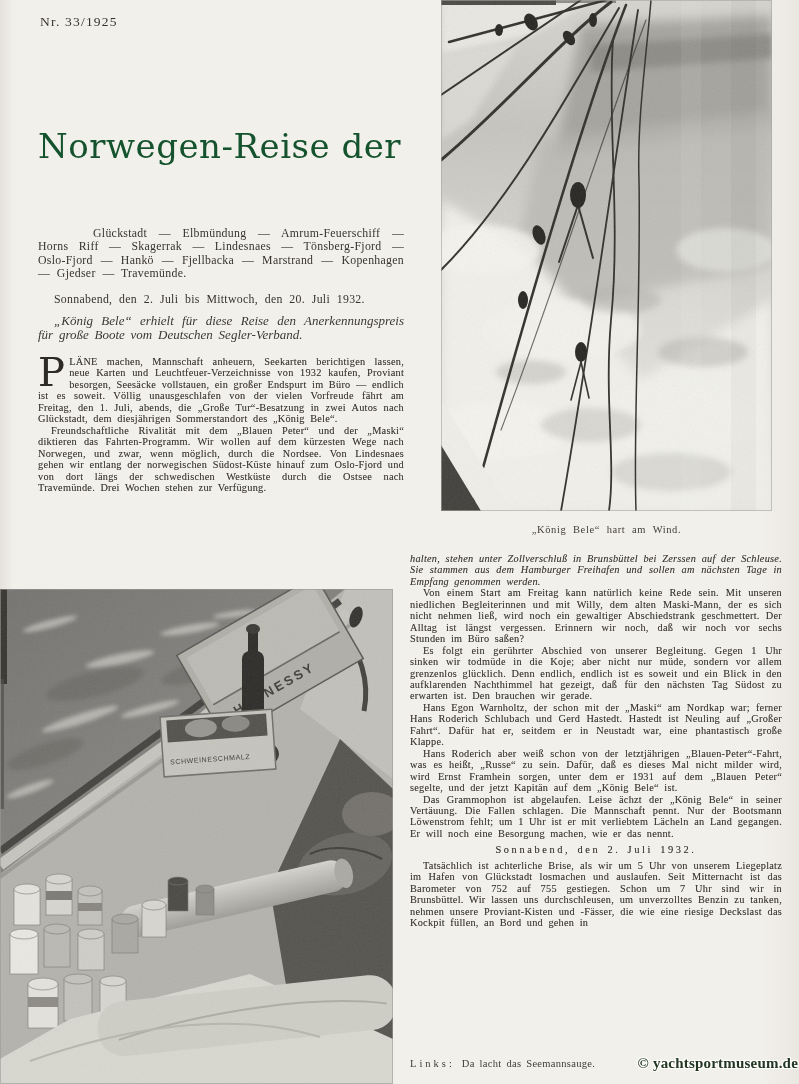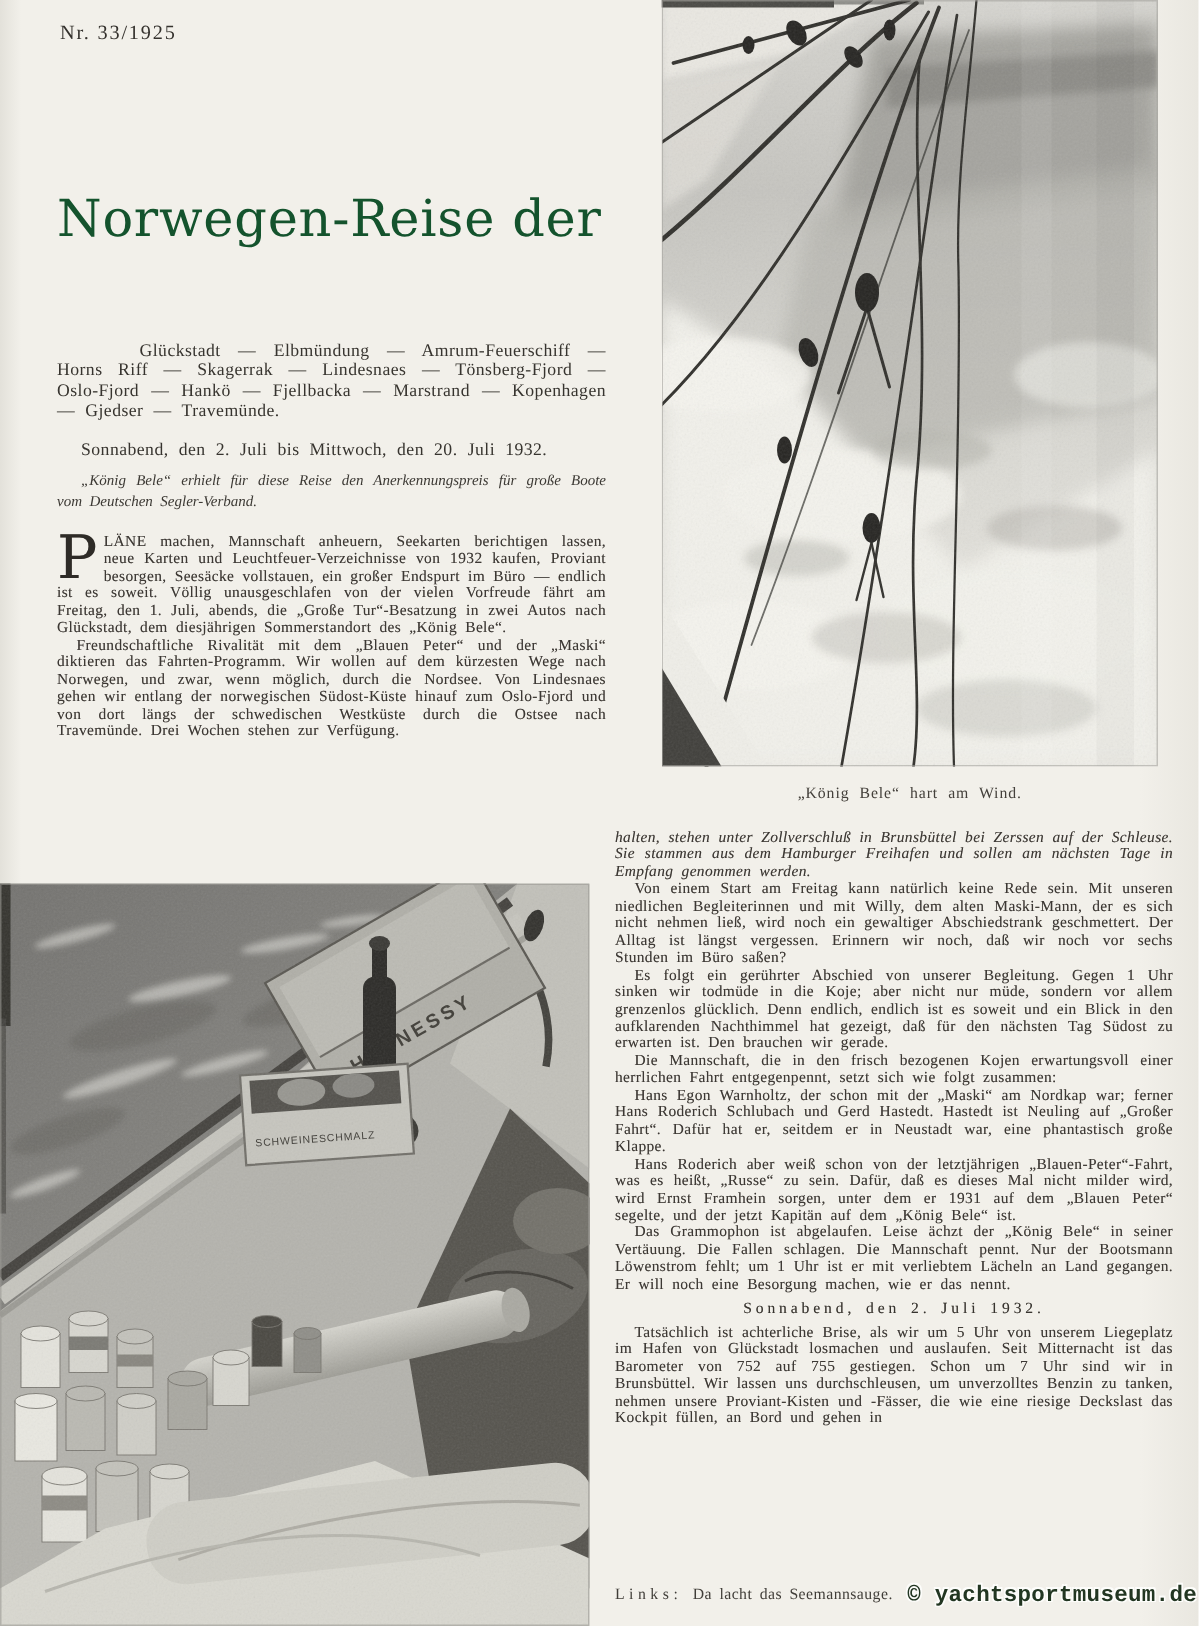--- a/index.html
+++ b/index.html
@@ -15,21 +15,21 @@
   
   .title{left:38px;top:126px;width:380px;font-family:"DejaVu Serif","Liberation Serif",serif;
          font-size:34px;line-height:41px;color:#14532d;letter-spacing:0.5px;}
   
   .route{left:38px;top:227px;width:366px;font-size:11.8px;line-height:13.4px;
          text-align:justify;word-spacing:3.5px;letter-spacing:0.3px;color:#37342f;}
   .route p{margin:0;}
   .route .route-list{text-indent:55px;}
   .route .date-line{text-indent:16px;margin-top:12px;}
   
-  .award{left:38px;top:314px;width:366px;font-style:italic;font-size:10px;line-height:13.5px;
+  .award{left:38px;top:314px;width:366px;font-style:italic;font-size:13px;line-height:13.5px;
          text-align:justify;word-spacing:2.5px;color:#3c3934;text-indent:16px;}
   
   .bodytext{font-size:10.3px;line-height:11.45px;text-align:justify;
             letter-spacing:0.25px;word-spacing:2.6px;color:#3c3834;
             text-shadow:0 0 0.4px rgba(70,64,58,0.45);}
   .bodytext p{margin:0;text-indent:13px;}
   .leftcol{left:38px;top:356px;width:366px;height:228px;}
   .leftcol p.opener{text-indent:0;}
   .dropcap{float:left;font-size:40px;line-height:30px;padding:1px 4px 0 0;color:#2e2b27;
            font-family:"DejaVu Serif",serif;}
@@ -38,21 +38,21 @@
   .subheading{text-align:center;letter-spacing:2.6px;word-spacing:2px;font-size:10.4px;
               margin:5px 0 4px;color:#37342f;text-indent:0;}
   .closing{text-indent:13px;}
   
   .caption-top{left:441px;top:524px;width:331px;text-align:center;font-size:10.5px;
                letter-spacing:0.6px;word-spacing:3.5px;color:#44403b;}
   .caption-bottom{left:410px;top:1058px;width:290px;font-size:10.5px;color:#403d38;
                   letter-spacing:0.3px;word-spacing:2px;}
   .caption-bottom .lbl{letter-spacing:3px;margin-right:7px;}
   
-  .watermark{right:1px;top:1055px;font-family:Liberation Mono, monospace;
+  .watermark{right:1px;top:1055px;font-family:Liberation Serif, serif;
              font-weight:bold;font-size:15px;color:#223622;letter-spacing:0.2px;
              text-shadow:-1px -1px 0 #fdfdfb,1px -1px 0 #fdfdfb,-1px 1px 0 #fdfdfb,
                          1px 1px 0 #fdfdfb,0 0 2px #fdfdfb;}
   
   .photo-top{left:441px;top:0;width:331px;height:511px;}
   .photo-bottom{left:0;top:589px;width:393px;height:495px;}
   svg{display:block;}
 </style>
 </head>
 <body>
@@ -294,21 +294,20 @@
     <rect width="393" height="495" filter="url(#noise2)" opacity="0.12"></rect>
     <rect x="0.5" y="0.5" width="392" height="494" fill="none" stroke="#9b9a94" opacity="0.6"></rect>
   </svg>
 </div>
 
 <div class="abs bodytext rightcol">
   <div class="paras">
       <p>halten, stehen unter Zollverschluß in Brunsbüttel bei Zerssen auf der Schleuse. Sie stammen aus dem Hamburger Freihafen und sollen am nächsten Tage in Empfang genommen werden.</p>
       <p>Von einem Start am Freitag kann natürlich keine Rede sein. Mit unseren niedlichen Begleiterinnen und mit Willy, dem alten Maski-Mann, der es sich nicht nehmen ließ, wird noch ein gewaltiger Abschiedstrank geschmettert. Der Alltag ist längst vergessen. Erinnern wir noch, daß wir noch vor sechs Stunden im Büro saßen?</p>
       <p>Es folgt ein gerührter Abschied von unserer Begleitung. Gegen 1 Uhr sinken wir todmüde in die Koje; aber nicht nur müde, sondern vor allem grenzenlos glücklich. Denn endlich, endlich ist es soweit und ein Blick in den aufklarenden Nachthimmel hat gezeigt, daß für den nächsten Tag Südost zu erwarten ist. Den brauchen wir gerade.</p>
-      <p>Die Mannschaft, die in den frisch bezogenen Kojen erwartungsvoll einer herrlichen Fahrt entgegenpennt, setzt sich wie folgt zusammen:</p>
       <p>Hans Egon Warnholtz, der schon mit der „Maski“ am Nordkap war; ferner Hans Roderich Schlubach und Gerd Hastedt. Hastedt ist Neuling auf „Großer Fahrt“. Dafür hat er, seitdem er in Neustadt war, eine phantastisch große Klappe.</p>
       <p>Hans Roderich aber weiß schon von der letztjährigen „Blauen-Peter“-Fahrt, was es heißt, „Russe“ zu sein. Dafür, daß es dieses Mal nicht milder wird, wird Ernst Framhein sorgen, unter dem er 1931 auf dem „Blauen Peter“ segelte, und der jetzt Kapitän auf dem „König Bele“ ist.</p>
       <p>Das Grammophon ist abgelaufen. Leise ächzt der „König Bele“ in seiner Vertäuung. Die Fallen schlagen. Die Mannschaft pennt. Nur der Bootsmann Löwenstrom fehlt; um 1 Uhr ist er mit verliebtem Lächeln an Land gegangen. Er will noch eine Besorgung machen, wie er das nennt.</p>
     </div>
   <div class="subheading">Sonnabend, den 2. Juli 1932.</div>
   <p class="closing">Tatsächlich ist achterliche Brise, als wir um 5 Uhr von unserem Liegeplatz im Hafen von Glückstadt losmachen und auslaufen. Seit Mitternacht ist das Barometer von 752 auf 755 gestiegen. Schon um 7 Uhr sind wir in Brunsbüttel. Wir lassen uns durchschleusen, um unverzolltes Benzin zu tanken, nehmen unsere Proviant-Kisten und -Fässer, die wie eine riesige Deckslast das Kockpit füllen, an Bord und gehen in</p>
 </div>
 
 <div class="abs caption-bottom">
   <span class="lbl">Links:</span><span>Da lacht das Seemannsauge.</span>

